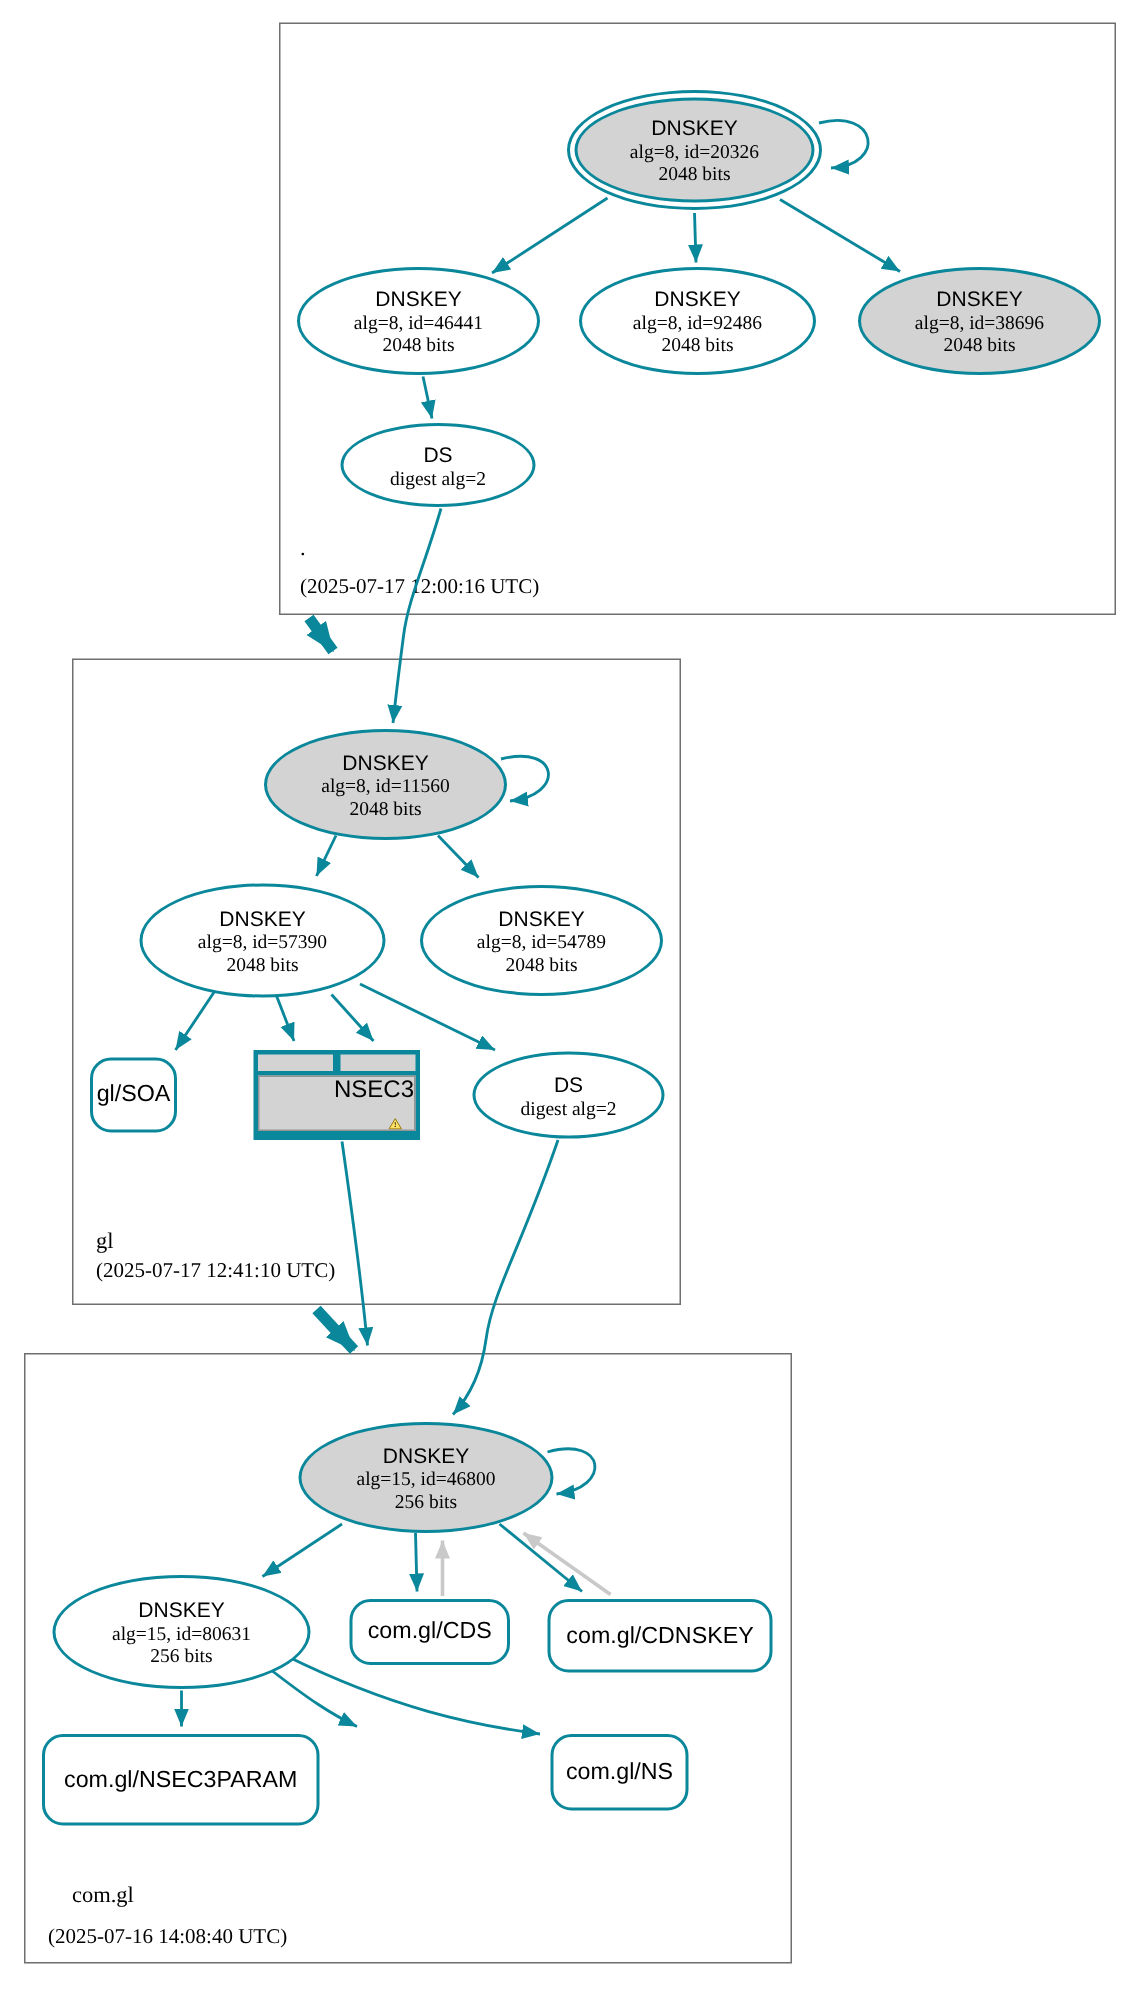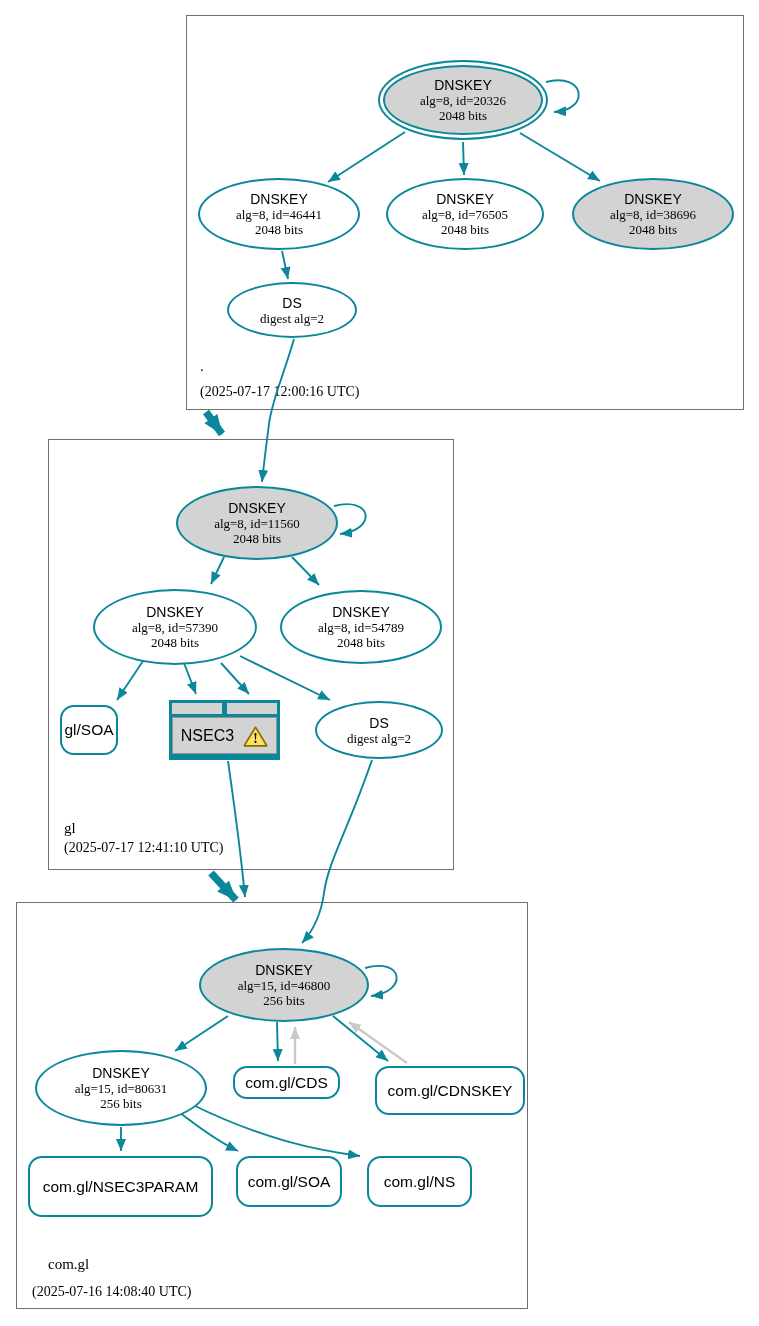--- a/index.html
+++ b/index.html
@@ -26,22 +26,22 @@
   .inner{position:absolute;left:3px;top:3px;right:3px;bottom:3px;border:2px solid var(--teal);
          border-radius:50%;background:var(--node-gray);display:flex;flex-direction:column;
          align-items:center;justify-content:center;text-align:center;}
   .nt{font:14px "Liberation Sans",sans-serif;line-height:16px;}
   .ns{font:13px "Liberation Serif",serif;line-height:15px;}
   .rrect{border:2px solid var(--teal);border-radius:14px;font:15.5px "Liberation Sans",sans-serif;}
   .nsec3{position:absolute;box-sizing:border-box;background:var(--teal);padding:3px;}
   .nsec3-head{display:flex;gap:5px;margin-bottom:3px;}
   .nsec3-cell{flex:1;height:11px;background:var(--node-gray);}
   .nsec3-main{background:var(--node-gray);border:1.5px solid #949494;box-sizing:border-box;
-              height:37px;display:flex;align-items:center;justify-content:center;gap:9px;
-              font:16px "Liberation Sans",sans-serif;}
+              height:37px;display:flex;align-items:flex-end;justify-content:center;gap:9px;
+              font:16px "Liberation Sans",sans-serif;flex-direction:column;}
   .warn{width:25px;height:22px;}
 </style>
 </head>
 <body>
 
 <div id="canvas">
 
   <div class="zone-box" style="left:186px;top:15px;width:558px;height:395px"></div>
   <div class="zone-box" style="left:48px;top:439px;width:406px;height:431px"></div>
   <div class="zone-box" style="left:16px;top:902px;width:512px;height:407px"></div>
@@ -105,21 +105,21 @@
   </div>
 
   <div class="node ell" style="left:198px;top:178px;width:162px;height:72px">
     <div class="nt">DNSKEY</div>
     <div class="ns">alg=8, id=46441</div>
     <div class="ns">2048 bits</div>
   </div>
 
   <div class="node ell" style="left:386px;top:178px;width:158px;height:72px">
     <div class="nt">DNSKEY</div>
-    <div class="ns">alg=8, id=76505</div>
+    <div class="ns">alg=8, id=92486</div>
     <div class="ns">2048 bits</div>
   </div>
 
   <div class="node ell gray-fill" style="left:572px;top:178px;width:162px;height:72px">
     <div class="nt">DNSKEY</div>
     <div class="ns">alg=8, id=38696</div>
     <div class="ns">2048 bits</div>
   </div>
 
   <div class="node ell" style="left:227px;top:282px;width:130px;height:56px">
@@ -173,33 +173,30 @@
     <div class="ns">alg=15, id=46800</div>
     <div class="ns">256 bits</div>
   </div>
 
   <div class="node ell" style="left:35px;top:1050px;width:172px;height:76px">
     <div class="nt">DNSKEY</div>
     <div class="ns">alg=15, id=80631</div>
     <div class="ns">256 bits</div>
   </div>
 
-  <div class="node rrect" style="left:233px;top:1066px;width:107px;height:33px">
+  <div class="node rrect" style="left:233px;top:1066px;width:107px;height:44px">
     <span>com.gl/CDS</span>
   </div>
 
-  <div class="node rrect" style="left:375px;top:1066px;width:150px;height:49px">
+  <div class="node rrect" style="left:365px;top:1066px;width:150px;height:49px">
     <span>com.gl/CDNSKEY</span>
   </div>
 
   <div class="node rrect" style="left:28px;top:1156px;width:185px;height:61px">
     <span>com.gl/NSEC3PARAM</span>
   </div>
 
-  <div class="node rrect" style="left:236px;top:1156px;width:106px;height:51px">
-    <span>com.gl/SOA</span>
-  </div>
-
-  <div class="node rrect" style="left:367px;top:1156px;width:105px;height:51px">
+
+  <div class="node rrect" style="left:367px;top:1156px;width:92px;height:51px">
     <span>com.gl/NS</span>
   </div>
 
 </div>
 
 </body></html>

